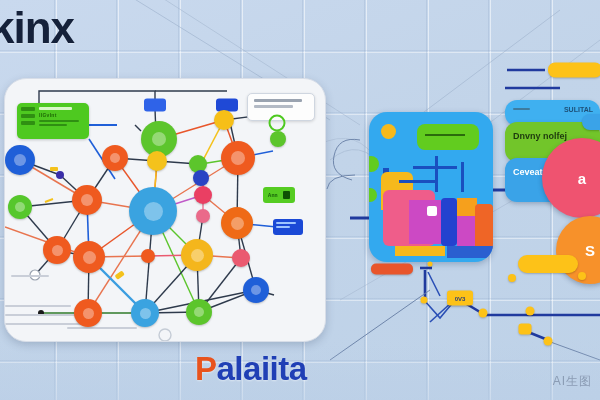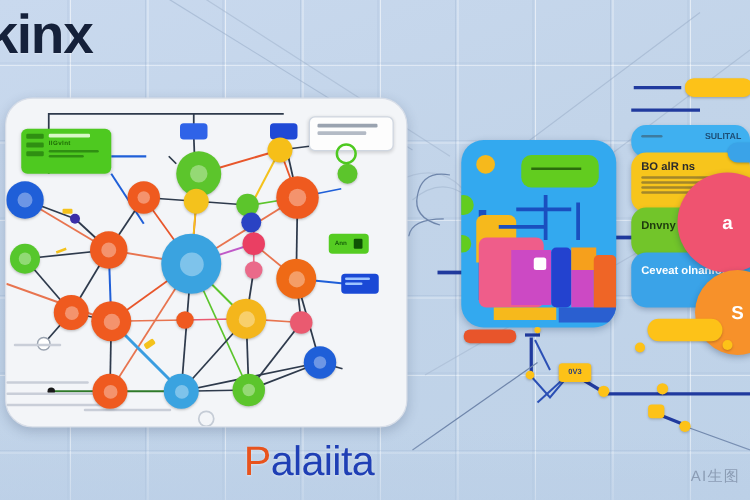--- a/index.html
+++ b/index.html
@@ -106,21 +106,21 @@
     font-size:6px;font-weight:bold;color:#2a3f7a;}
   .ydot{position:absolute;background:#fdc218;border-radius:50%;
     transform:translate(-50%,-50%);box-shadow:0 1px 2px rgba(0,0,0,.2);}
   .ypill{position:absolute;background:#fdc218;border-radius:7px;
     transform:translate(-50%,-50%);box-shadow:0 1px 2px rgba(0,0,0,.22);}
   .rpill{position:absolute;background:#e8552b;border-radius:5px;
     transform:translate(-50%,-50%);box-shadow:0 1px 2px rgba(0,0,0,.22);}
 
   
   .palaiita{position:absolute;left:195px;top:352px;font-size:33px;
-    font-weight:normal;letter-spacing:-.5px;line-height:1;
+    font-weight:bold;letter-spacing:-.5px;line-height:1;
     text-shadow:0 1px 2px rgba(255,255,255,.45);}
   .palaiita .p1{color:#e8531d;}
   .palaiita .p2{color:#1f3fb5;}
 
   .watermark{position:absolute;right:8px;bottom:10px;font-size:12px;
     color:#8b9cb4;letter-spacing:1px;}
 
   .bottomband{position:absolute;left:0;bottom:0;width:600px;height:58px;
     background:linear-gradient(180deg,rgba(190,210,232,.0),rgba(186,206,230,.55));}
 </style>
@@ -378,27 +378,20 @@
     <div class="bb-shape" style="left:92px;top:50px;width:3px;height:30px;background:#1a4fbf;"></div>
     <div class="bb-shape" style="left:26px;top:134px;width:50px;height:10px;background:#f6b91c;"></div>
     <div class="bb-shape" style="left:78px;top:134px;width:46px;height:12px;background:#2a5fd0;"></div>
   </div>
 
   <div class="stack">
     <div class="scard" style="background:#3fb0f0;height:26px;">
       <div class="sl" style="width:22%"></div>
       <div style="position:absolute;right:7px;top:6px;font-size:7px;color:#1d4f77;">SULITAL</div>
     </div>
-    <div class="scard" style="background:#f7c51c;height:48px;">
-      <div>BO alR ns</div>
-      <div class="sl" style="width:70%"></div>
-      <div class="sl" style="width:84%"></div>
-      <div class="sl" style="width:62%"></div>
-      <div class="sl" style="width:78%"></div>
-    </div>
     <div class="scard" style="background:#72c52a;height:40px;padding-top:9px;color:#1e3a0e;">
       <div>Dnvny nolfej</div>
     </div>
     <div class="scard" style="background:#3aa3e8;height:44px;padding-top:9px;color:#ffffff;">
       <div>Ceveat olnanfone</div>
     </div>
   </div>
 
   <div id="circle-layer">
       <div class="bigcircle" style="left: 542px; top: 138px; height: 80px; width: 80px; background: rgb(239, 83, 112);">a</div>

